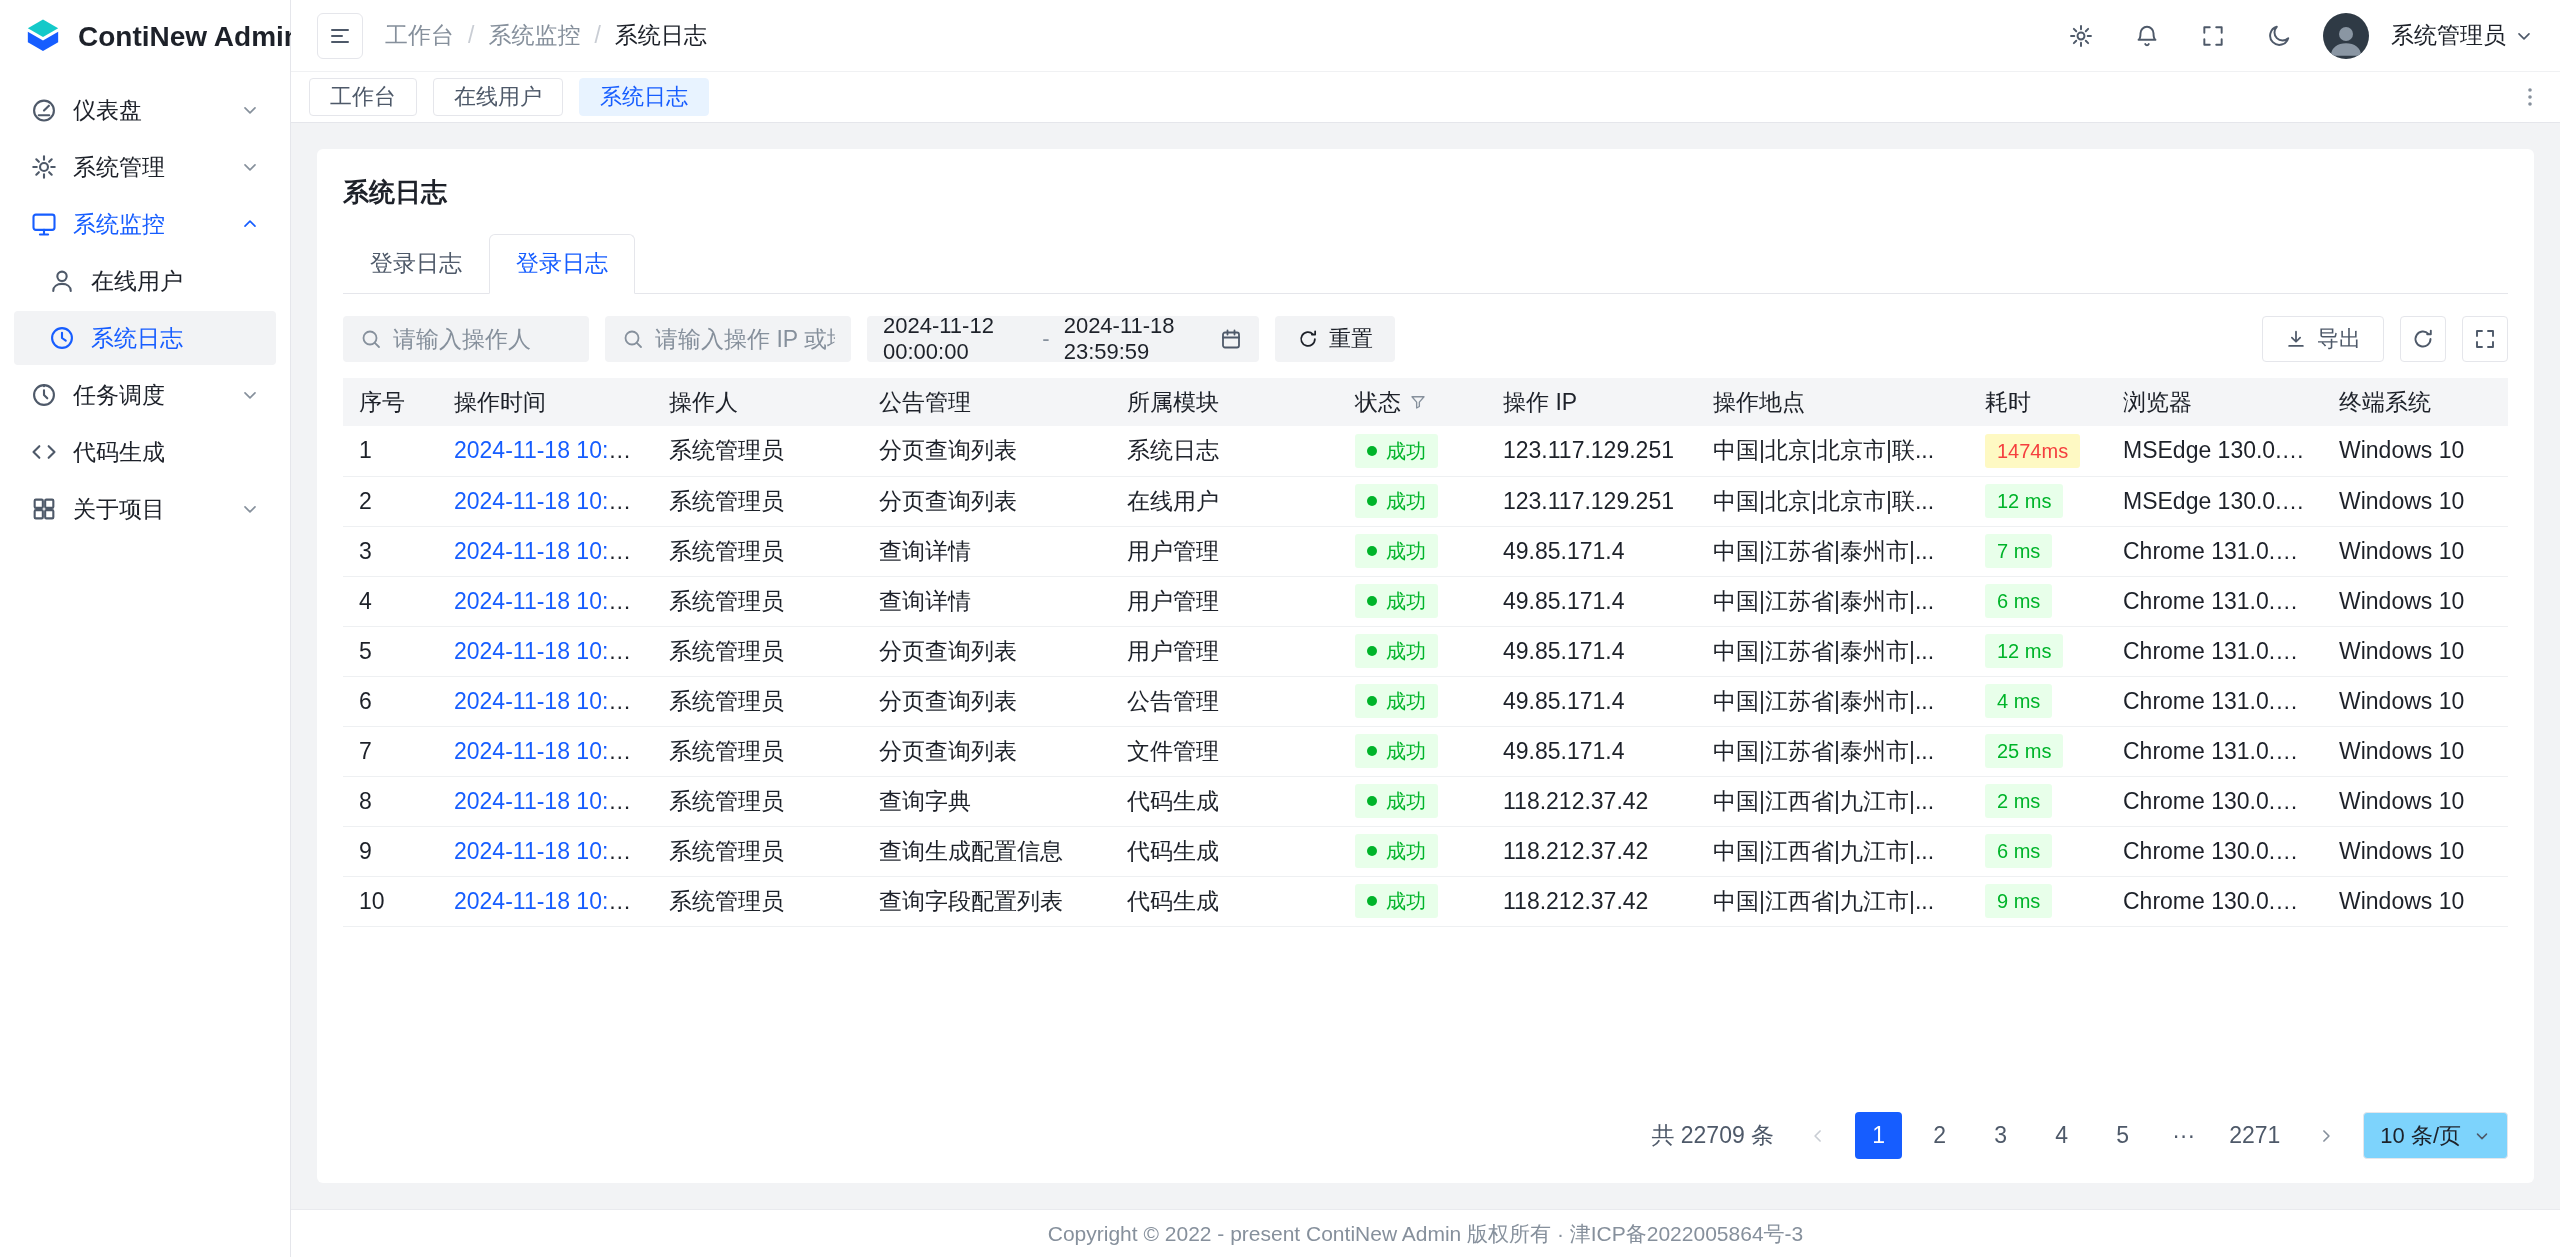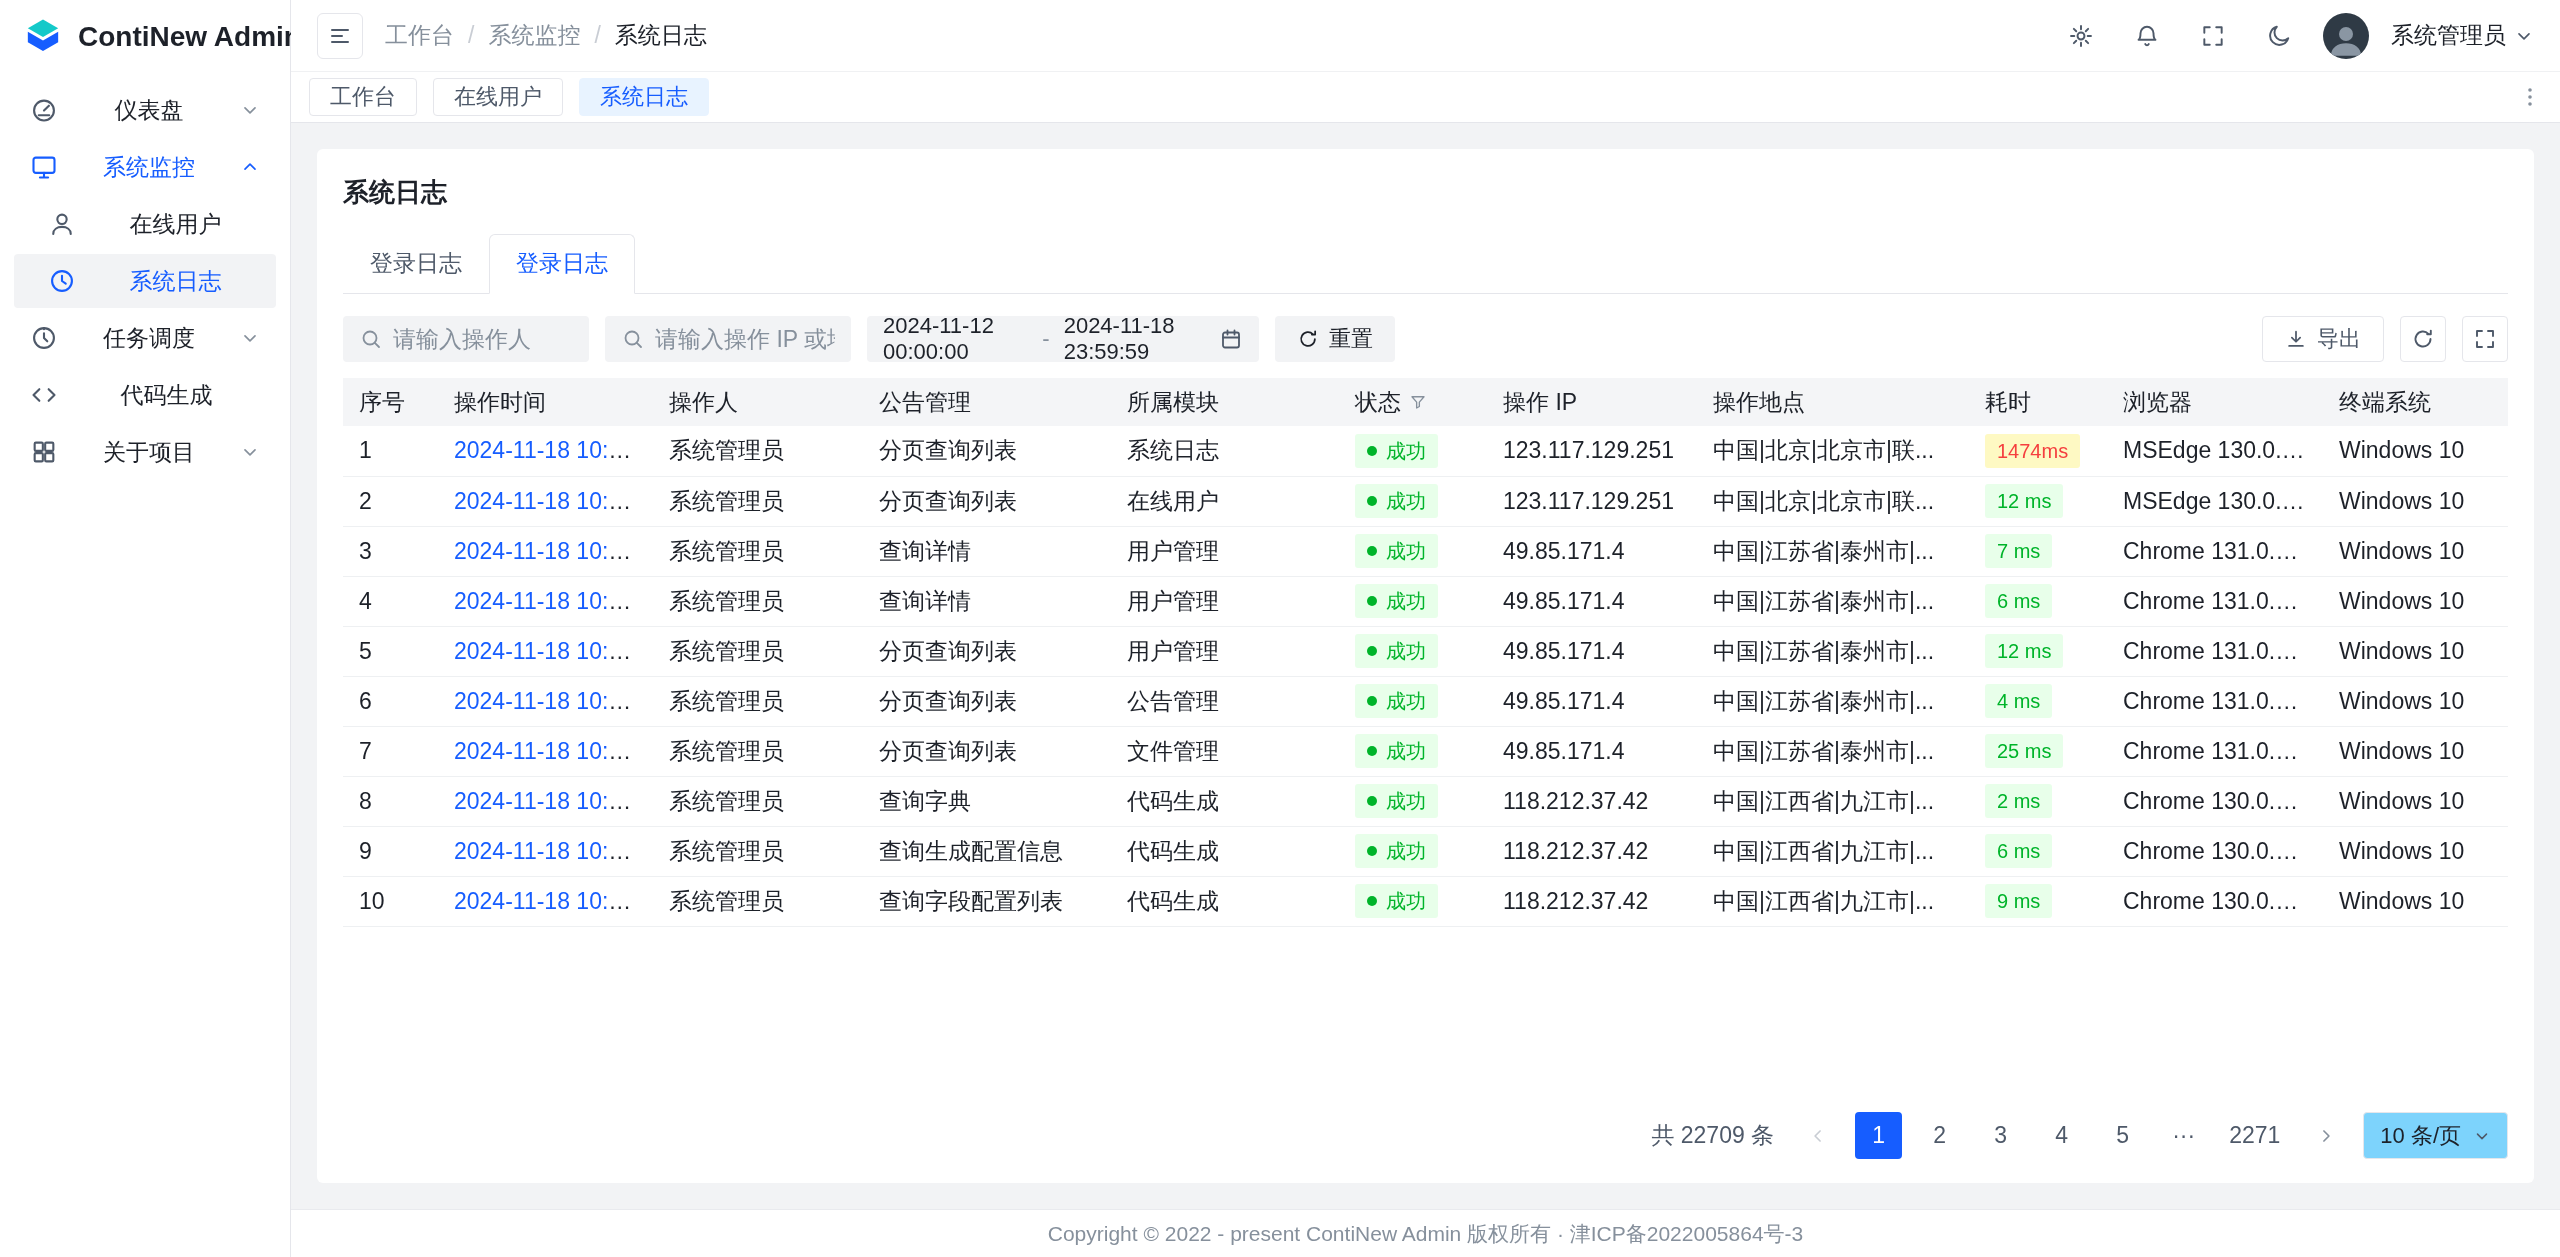--- a/index.html
+++ b/index.html
@@ -10,21 +10,21 @@
   }
   .app { display:flex; width:100%; height:100%; }
 
   
   .sidebar { width:291px; flex-shrink:0; background:#fff; border-right:1px solid #e5e6eb; display:flex; flex-direction:column; }
   .logo { height:73px; display:flex; align-items:center; gap:14px; padding:0 22px; cursor:pointer; }
   .logo-text { font-size:28px; font-weight:bold; color:#1d2129; white-space:nowrap; }
   .menu { flex:1; padding:10px 14px; }
   .menu-item { height:54px; margin-bottom:3px; display:flex; align-items:center; gap:15px; padding:0 16px; border-radius:4px; color:#1d2129; cursor:pointer; }
   .menu-item .mi-icon { width:28px; height:28px; color:#4e5969; flex-shrink:0; display:flex; }
-  .menu-item .mi-label { flex:1; white-space:nowrap;text-align:center; }
+  .menu-item .mi-label { flex:1; white-space:nowrap; }
   .menu-item .chev { width:20px; height:20px; color:#86909c; display:flex; }
   .menu-item.active-parent, .menu-item.active-parent .mi-icon, .menu-item.active-parent .chev { color:#165dff; }
   .menu-item.selected { background:#f2f3f5; color:#165dff; }
   .menu-item.selected .mi-icon { color:#165dff; }
   .submenu .menu-item { padding-left:34px; }
 
   
   .main { flex:1; display:flex; flex-direction:column; min-width:0; }
 
   .topbar { height:72px; background:#fff; border-bottom:1px solid #f0f1f3; display:flex; align-items:center; padding:0 26px; gap:22px; flex-shrink:0; }
@@ -117,20 +117,34 @@
             </svg>
         </span>
         <span class="mi-label">仪表盘</span>
         <span class="chev">
           <svg viewBox="0 0 24 24" width="20" height="20" fill="none" stroke="currentColor" stroke-width="2" stroke-linecap="round" stroke-linejoin="round">
               <path d="M6 9.5l6 6 6-6"></path>
             </svg>
         </span>
       </div>
 
+      <div class="menu-item">
+        <span class="mi-icon">
+          <svg viewBox="0 0 24 24" width="28" height="28" fill="none" stroke="currentColor" stroke-width="1.8" stroke-linecap="round">
+              <circle cx="12" cy="12" r="3.4"></circle>
+              <path d="M12 2.8v3M12 18.2v3M2.8 12h3M18.2 12h3M5.4 5.4l2.2 2.2M16.4 16.4l2.2 2.2M18.6 5.4l-2.2 2.2M7.6 16.4l-2.2 2.2"></path>
+            </svg>
+        </span>
+        <span class="mi-label">系统管理</span>
+        <span class="chev">
+          <svg viewBox="0 0 24 24" width="20" height="20" fill="none" stroke="currentColor" stroke-width="2" stroke-linecap="round" stroke-linejoin="round">
+              <path d="M6 9.5l6 6 6-6"></path>
+            </svg>
+        </span>
+      </div>
 
       <div class="menu-item active-parent">
         <span class="mi-icon">
           <svg viewBox="0 0 24 24" width="28" height="28" fill="none" stroke="currentColor" stroke-width="1.8" stroke-linecap="round" stroke-linejoin="round">
               <rect x="3" y="4" width="18" height="13" rx="2"></rect>
               <path d="M8.5 21h7M12 17v4"></path>
             </svg>
         </span>
         <span class="mi-label">系统监控</span>
         <span class="chev">

